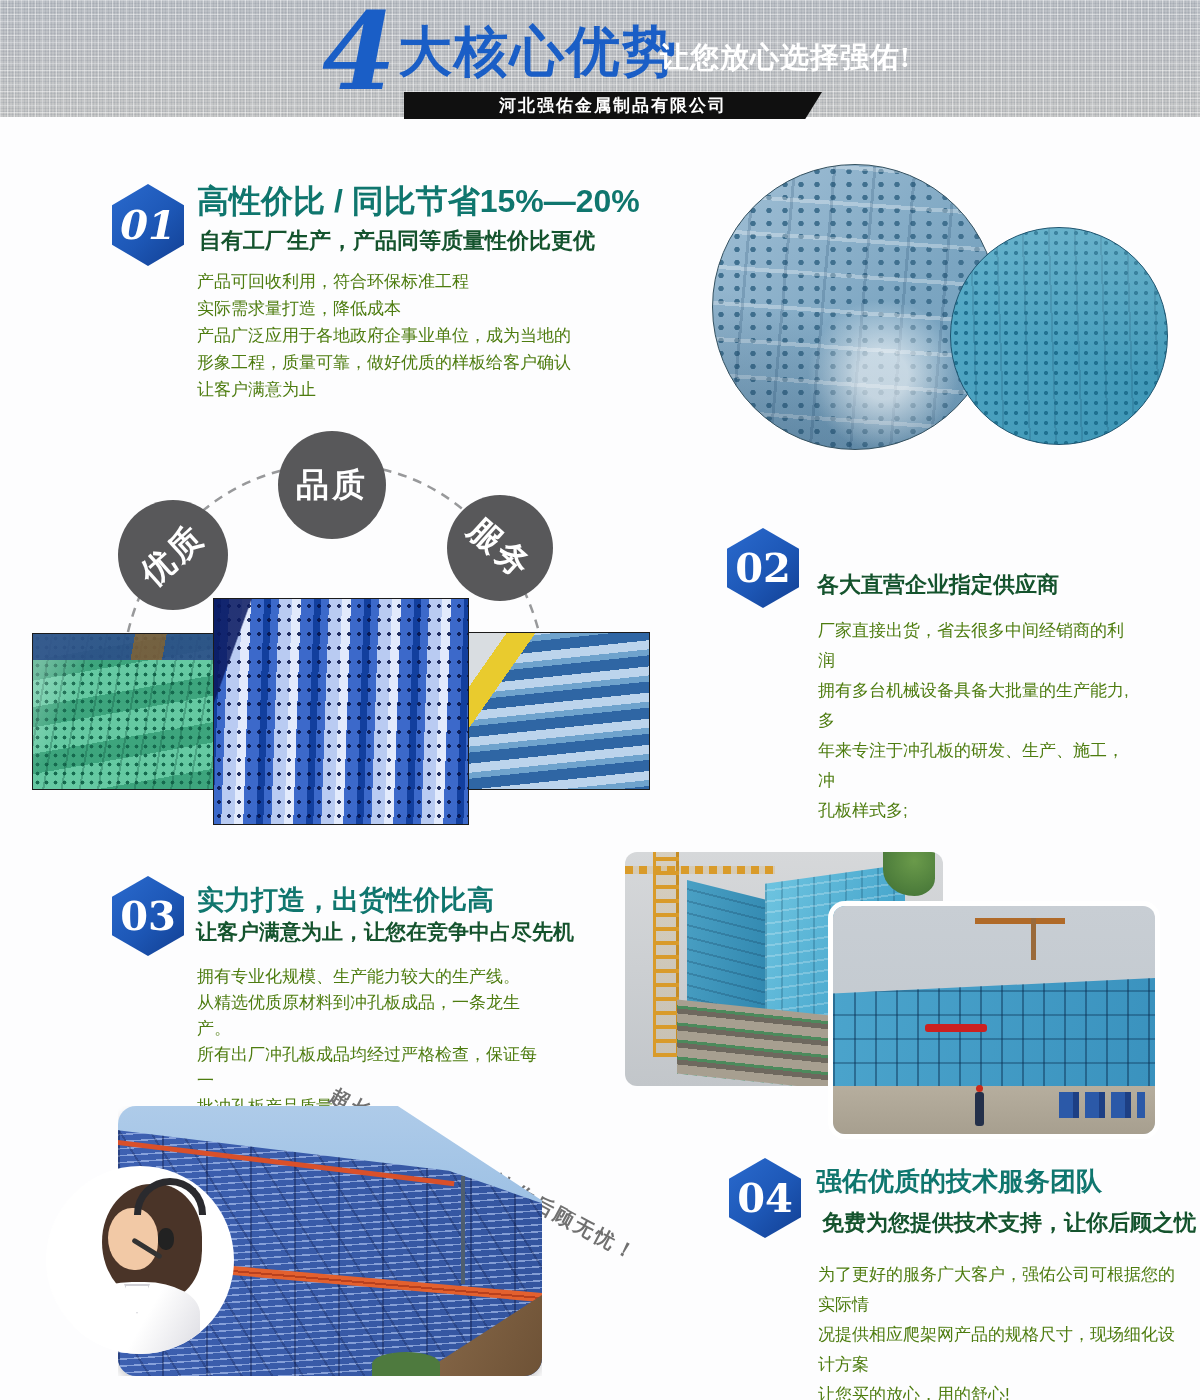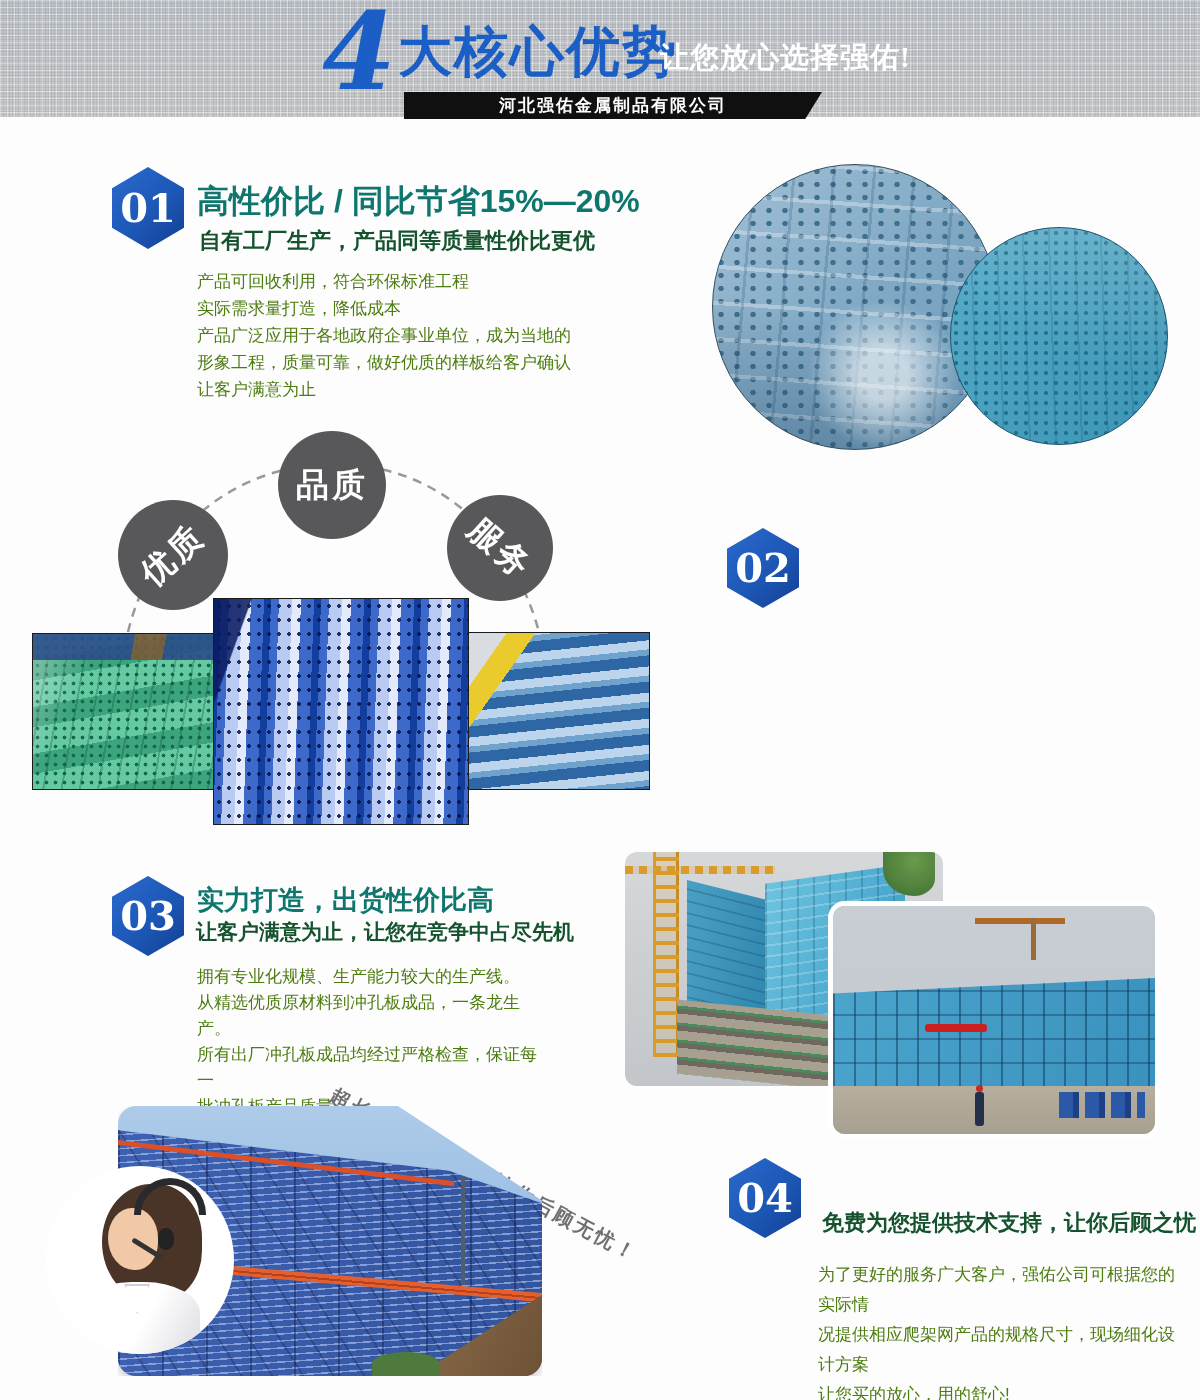--- a/index.html
+++ b/index.html
@@ -163,21 +163,21 @@
 
 <div class="page">
 
   <div class="banner">
     <div class="big-num">4</div>
     <div class="banner-title">大核心优势</div>
     <div class="banner-tagline">让您放心选择强佑!</div>
     <div class="company-bar">河北强佑金属制品有限公司</div>
   </div>
 
-  <div class="hex" style="left:112px;top:167px;">01</div>
+  <div class="hex" style="left:112px;top:184px;font-style:italic;">01</div>
   <div class="sec-title sans" style="left:197px;top:180px;font-size:32px;">高性价比 / 同比节省15%—20%</div>
   <div class="sec-sub" style="left:199px;top:226px;font-size:22px;">自有工厂生产，产品同等质量性价比更优</div>
   <div class="sec-body" style="left:197px;top:268px;width:380px;line-height:27px;">产品可回收利用，符合环保标准工程
 实际需求量打造，降低成本
 产品广泛应用于各地政府企事业单位，成为当地的
 形象工程，质量可靠，做好优质的样板给客户确认
 让客户满意为止</div>
 
   <div class="circ-big"></div>
   <div class="circ-small"></div>
@@ -193,20 +193,25 @@
   </div>
   <div class="qcircle" style="left:447px;top:495px;width:106px;height:106px;">
     <span style="transform:rotate(42deg);">服务</span>
   </div>
 
   <div class="strip-img img-green"></div>
   <div class="strip-img img-center"></div>
   <div class="strip-img img-wave"></div>
 
   <div class="hex" style="left:727px;top:528px;height:80px;line-height:80px;">02</div>
+  <div class="sec-sub" style="left:817px;top:570px;font-size:22px;">各大直营企业指定供应商</div>
+  <div class="sec-body" style="left:818px;top:616px;width:320px;line-height:30px;">厂家直接出货，省去很多中间经销商的利润
+拥有多台机械设备具备大批量的生产能力,多
+年来专注于冲孔板的研发、生产、施工，冲
+孔板样式多;</div>
 
   <div class="hex" style="left:112px;top:876px;height:80px;line-height:80px;">03</div>
   <div class="sec-title serif" style="left:197px;top:882px;font-size:27px;">实力打造，出货性价比高</div>
   <div class="sec-sub" style="left:196px;top:918px;font-size:21px;">让客户满意为止，让您在竞争中占尽先机</div>
   <div class="sec-body" style="left:197px;top:964px;width:350px;line-height:26px;">拥有专业化规模、生产能力较大的生产线。
 从精选优质原材料到冲孔板成品，一条龙生产。
 所有出厂冲孔板成品均经过严格检查，保证每一
 批冲孔板产品质量。</div>
 
   <div class="photoA">
@@ -240,18 +245,19 @@
     <div class="hair"></div>
     <div class="face"></div>
     <div class="shirt"></div>
     <div class="collar"></div>
     <div class="headband"></div>
     <div class="earcup"></div>
     <div class="mic"></div>
   </div>
 
   <div class="hex" style="left:729px;top:1158px;height:80px;line-height:80px;">04</div>
+  <div class="sec-title sans" style="left:816px;top:1164px;font-size:26px;">强佑优质的技术服务团队</div>
   <div class="sec-sub" style="left:822px;top:1208px;font-size:22px;">免费为您提供技术支持，让你后顾之忧</div>
   <div class="sec-body" style="left:818px;top:1260px;width:370px;line-height:30px;">为了更好的服务广大客户，强佑公司可根据您的实际情
 况提供相应爬架网产品的规格尺寸，现场细化设计方案
 让您买的放心，用的舒心!</div>
 
 </div>
 
 </body></html>

